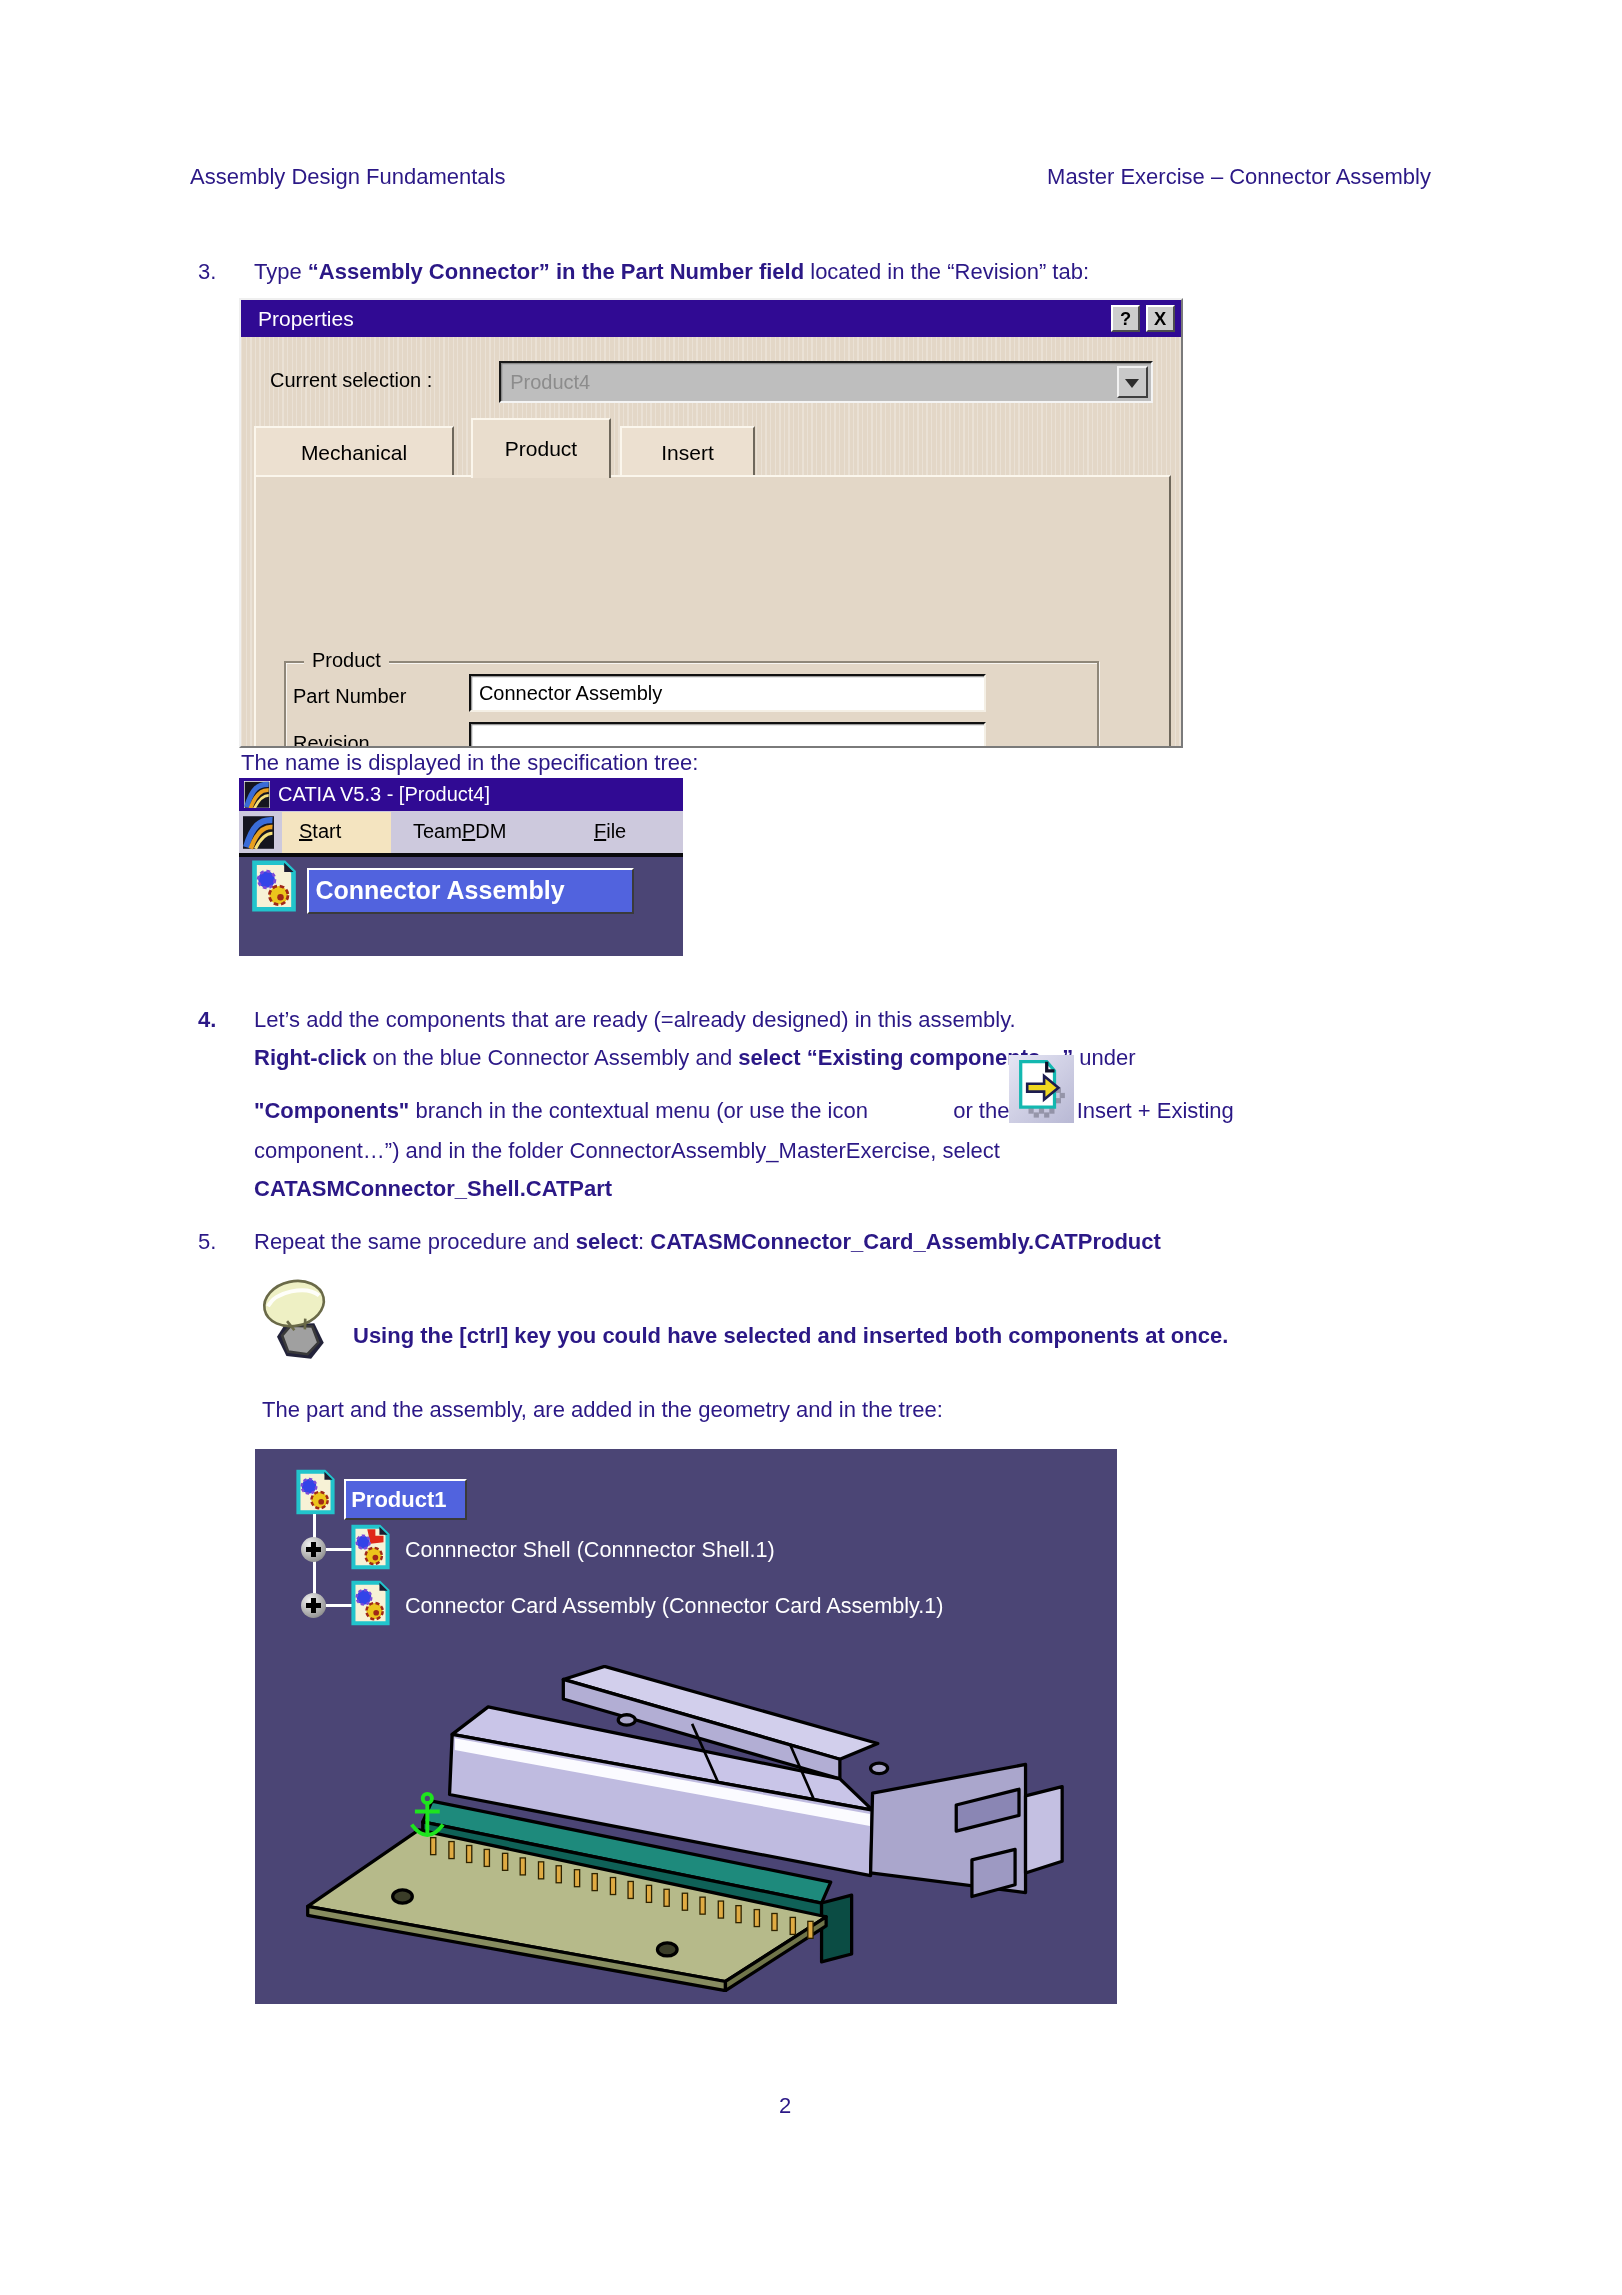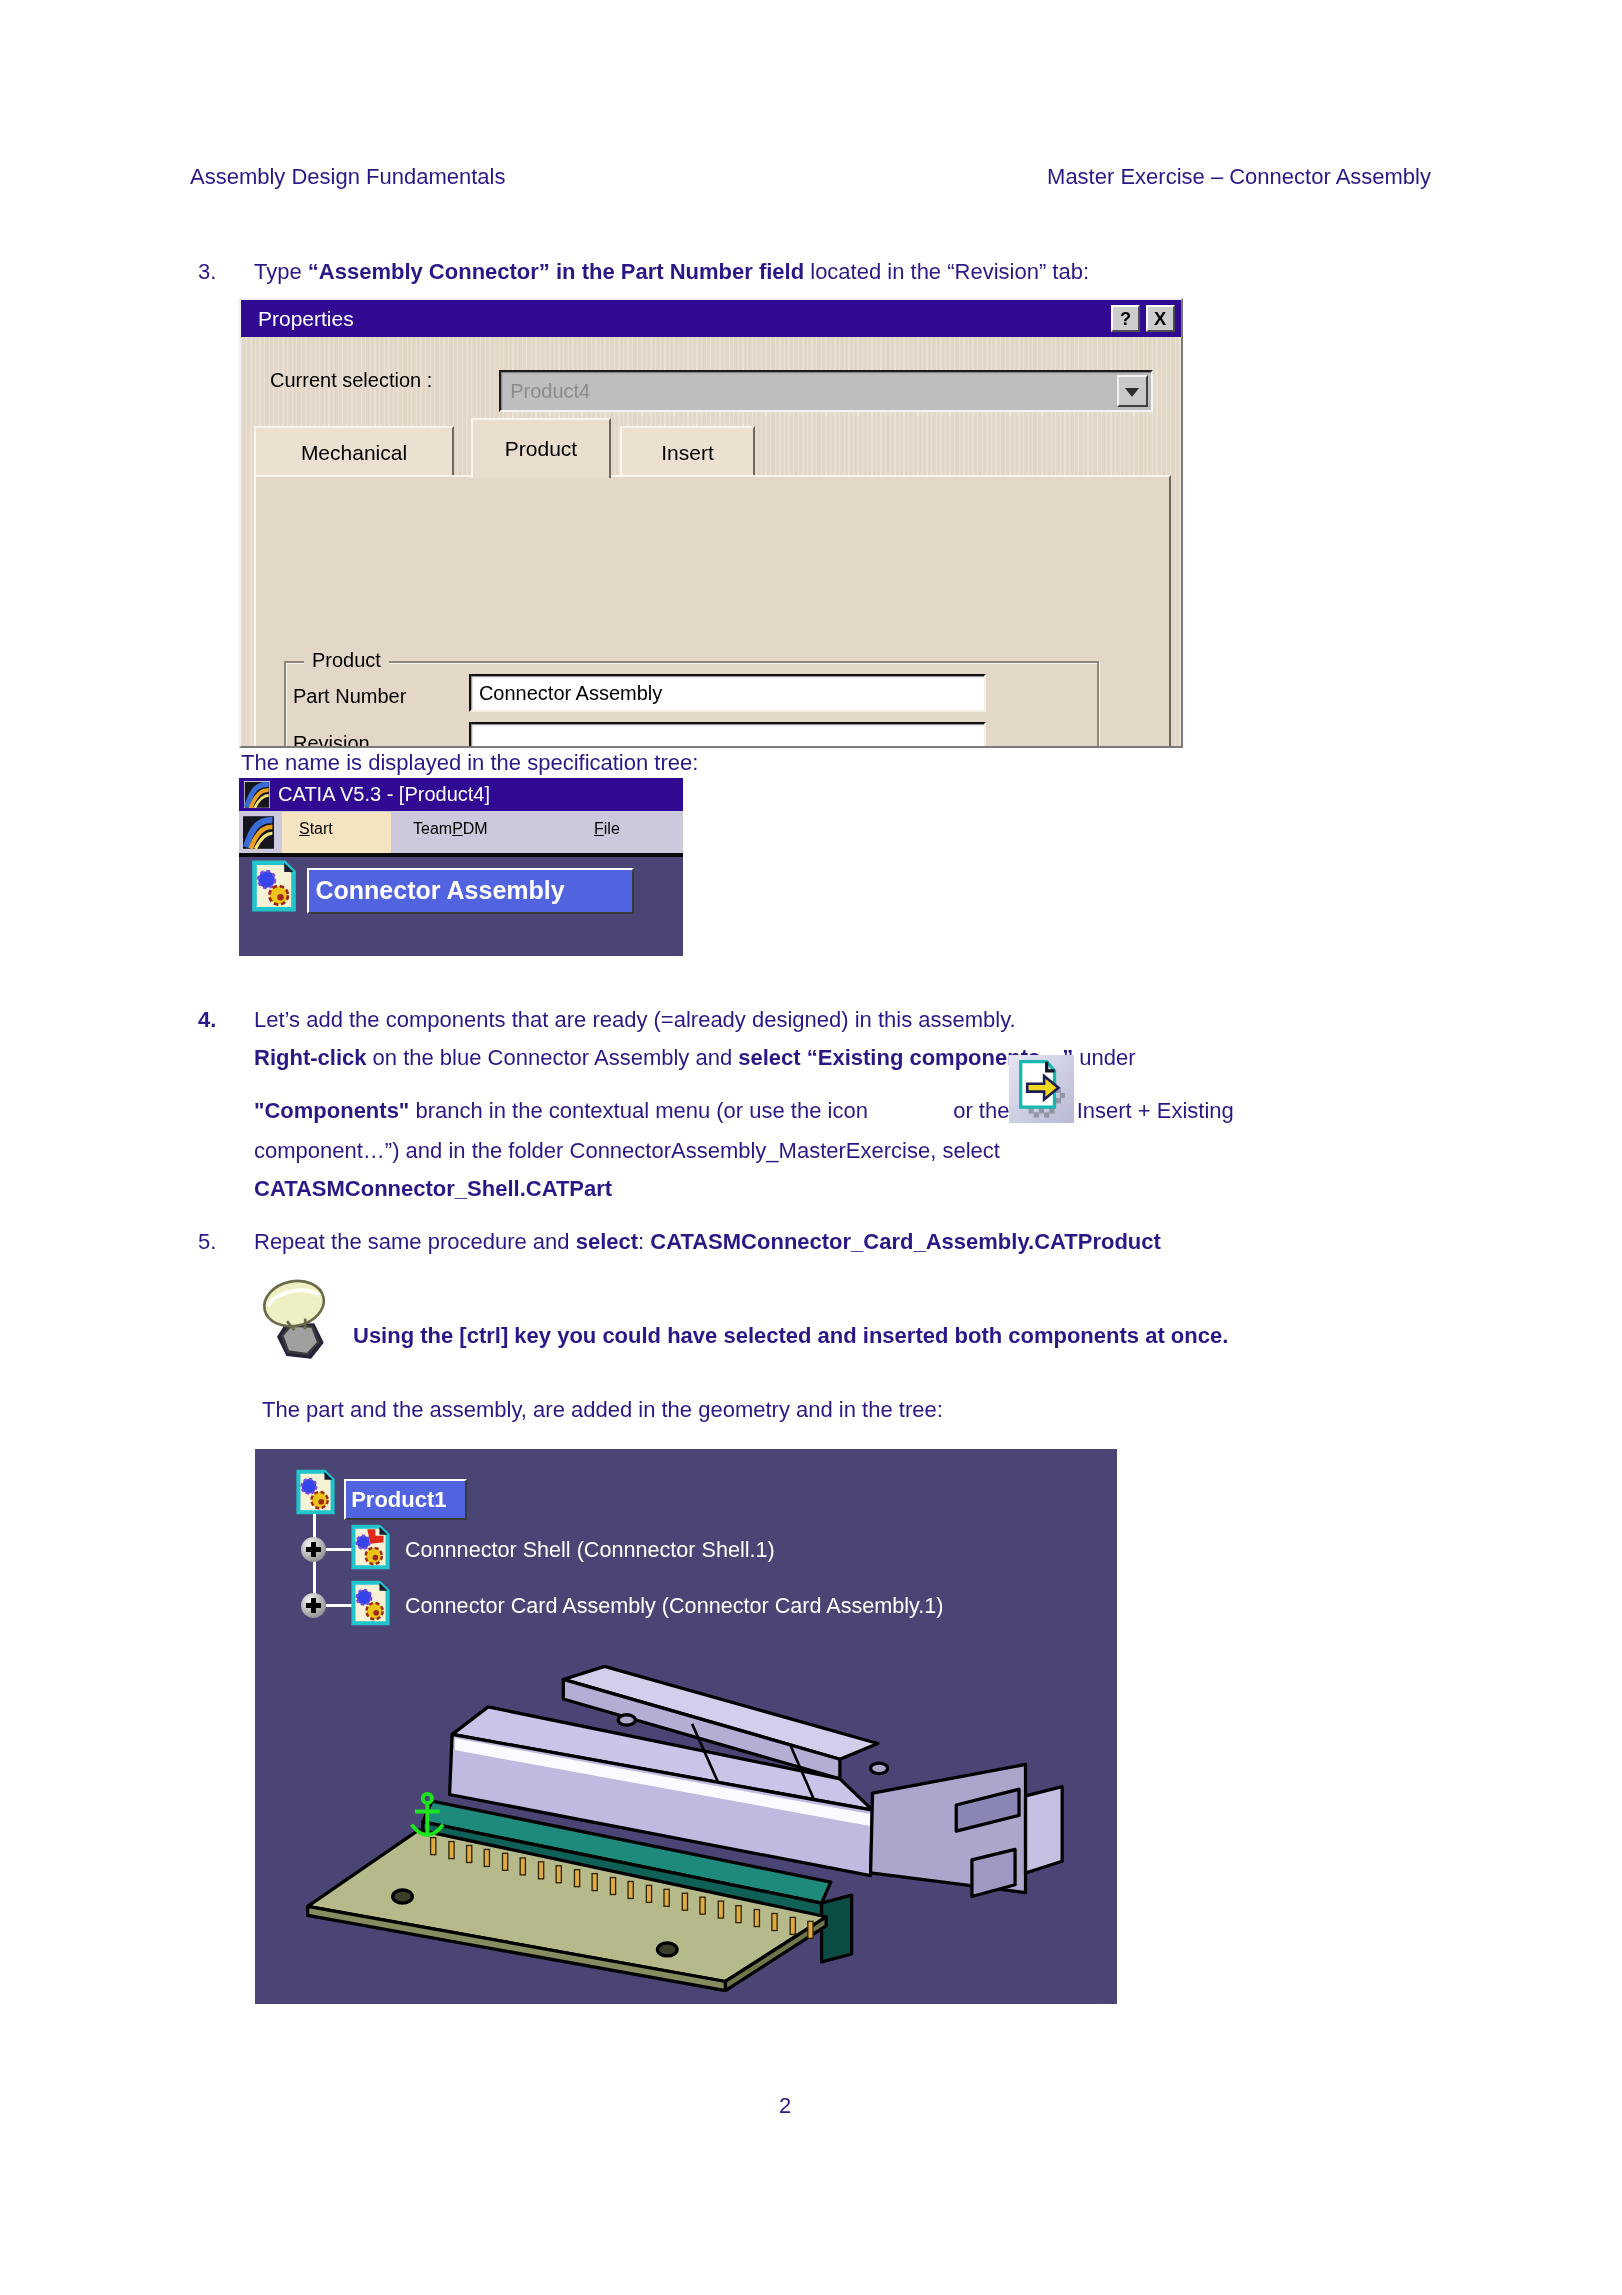--- a/index.html
+++ b/index.html
@@ -14,21 +14,21 @@
   .dlg{left:239px;top:298px;width:940px;height:446px;background:#e3d7c7;overflow:hidden;
        border:2px solid;border-color:#efefef #7a7a7a #7a7a7a #efefef;
        background-image:repeating-linear-gradient(90deg,rgba(255,255,255,.25) 0 1.3px,rgba(0,0,0,0) 1.3px 4.6px);}
   .dlg-title{position:absolute;left:0;top:0;right:0;height:37px;background:#300a93;color:#fff;
        font-size:21px;display:flex;align-items:center;padding-left:17px;}
   .dlg-btn{position:absolute;top:5.2px;width:29px;height:27px;background:#cdcdcd;
        border:2px solid;border-color:#ffffff #4d4d4d #4d4d4d #ffffff;color:#000;
        font-weight:bold;font-size:18.3px;display:flex;align-items:center;justify-content:center;box-sizing:border-box;}
   .combo{position:absolute;left:258px;top:61px;width:654px;height:42px;background:#bebebe;
        border:2px solid;border-color:#1a1a1a #f4f4f4 #f4f4f4 #1a1a1a;box-sizing:border-box;
-       box-shadow:inset 1.3px 1.3px 0 #8a8a8a;margin-top:9px;}
+       box-shadow:inset 1.3px 1.3px 0 #8a8a8a;}
   .combo-text{position:absolute;left:9.2px;top:7.9px;font-size:20px;color:#8c8c8c;}
   .combo-btn{position:absolute;right:3.3px;top:3.3px;width:31px;bottom:3.3px;background:#c9c9c9;
        border:2px solid;border-color:#f2f2f2 #3f3f3f #3f3f3f #f2f2f2;box-sizing:border-box;
        display:flex;align-items:center;justify-content:center;}
   .tri{width:0;height:0;border:7.2px solid transparent;border-top:9.8px solid #2d2d2d;margin-top:9.2px;}
   .tab{position:absolute;background:#ece0d0;color:#000;font-size:21px;
        border:2px solid;border-color:#fbf6ec #6e675b #6e675b #fbf6ec;border-bottom:none;
        display:flex;align-items:center;justify-content:center;box-sizing:border-box;}
   .tab.inactive{z-index:1;}
   .tab.active{z-index:3;background:#e9ddcd;}
@@ -43,21 +43,21 @@
        font-size:20px;font-family:"Liberation Sans",sans-serif;padding:0 7.9px;z-index:5;
        border:2px solid;border-color:#101010 #f4efe5 #f4efe5 #101010;box-sizing:border-box;
        box-shadow:inset 1.3px 1.3px 0 #9a9a9a;}
 
   
   .catia{left:239px;top:778px;width:444px;height:178px;}
   .cat-title{position:absolute;left:0;top:0;right:0;height:33px;background:#300a93;color:#fff;
        font-size:20px;display:flex;align-items:center;}
   .cat-menubar{position:absolute;left:0;top:33px;width:444px;height:42px;background:#cdc9dd;}
   .cat-start{position:absolute;left:43px;top:1.3px;width:109px;height:41px;background:#f4e4c0;}
-  .menu-item{position:absolute;top:9.2px;font-size:16px;color:#000;}
+  .menu-item{position:absolute;top:9.2px;font-size:20px;color:#000;}
   .cat-div{position:absolute;left:0;top:75px;width:444px;height:4.6px;background:#09090c;}
   .cat-body{position:absolute;left:0;top:79px;width:444px;height:99px;background:#4b4575;}
   .sel-box{position:absolute;background:#5163de;border:2px solid;box-sizing:border-box;
        border-color:#ffffff #3a3a3a #3a3a3a #ffffff;color:#fff;font-weight:bold;
        display:flex;align-items:center;}
 
   
   .icon-space{display:inline-block;width:73px;}
   .tip{font-weight:bold;}
 

